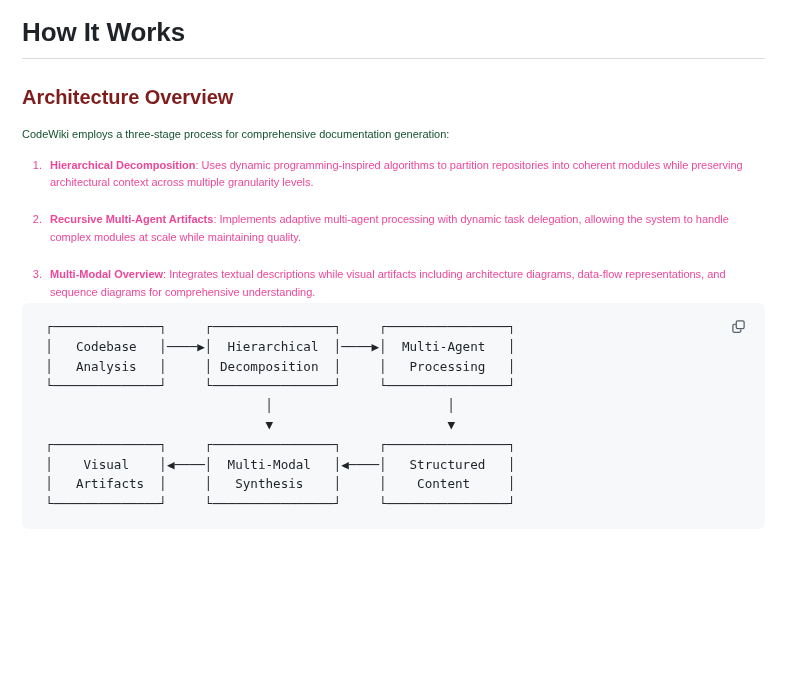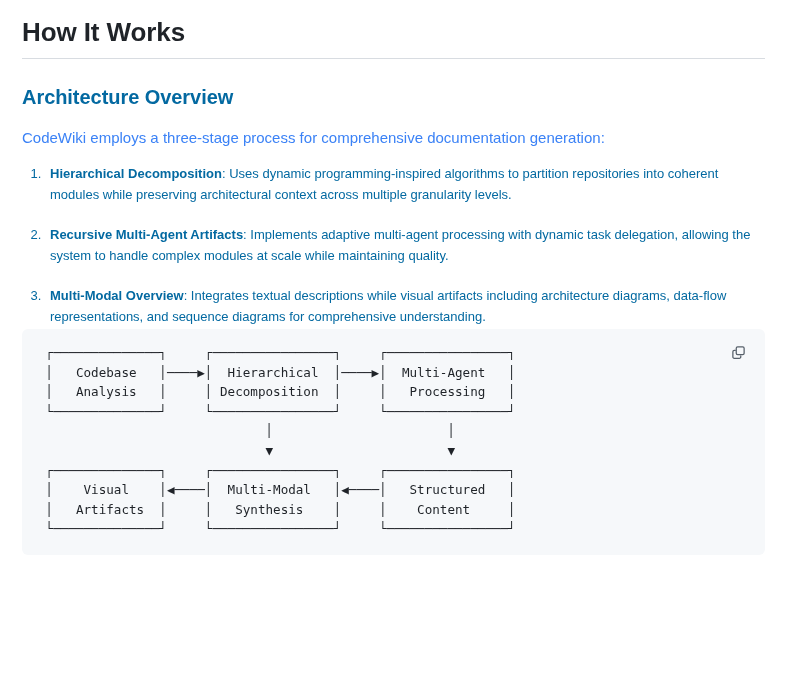--- a/index.html
+++ b/index.html
@@ -36,46 +36,46 @@
     background: #d8dce1;
     border: 0;
     margin: 0 0 26px 0;
     width: 743px;
   }
   .h2 {
     font-size: 20px;
     font-weight: 600;
     line-height: 1.25;
     margin: 0 0 16px 0;
-    color: #0369a1;
+    color: #7f1d1d;
     letter-spacing: -0.05px;
   }
   .h2.dataflow {
     margin: 22px 0 15px 0;
   }
 
   
   .para {
-    font-size: 15px;
+    font-size: 11px;
     line-height: 1.55;
     margin: 0 0 14px 0;
-    color: #3b82f6;
+    color: #14532d;
     max-width: 745px;
   }
 
   ol.steps {
     margin: 0;
     padding: 0 0 0 23px;
     list-style: decimal;
     max-width: 752px;
   }
   ol.steps > li {
-    font-size: 13px;
+    font-size: 11px;
     line-height: 1.62;
-    color: #0369a1;
+    color: #ec4899;
     margin: 0 0 19px 0;
     padding-left: 5px;
   }
   ol.steps > li:last-child { margin-bottom: 0; }
   ol.steps > li .term {
     font-weight: 700;
   }
 
   
   .codepanel {

